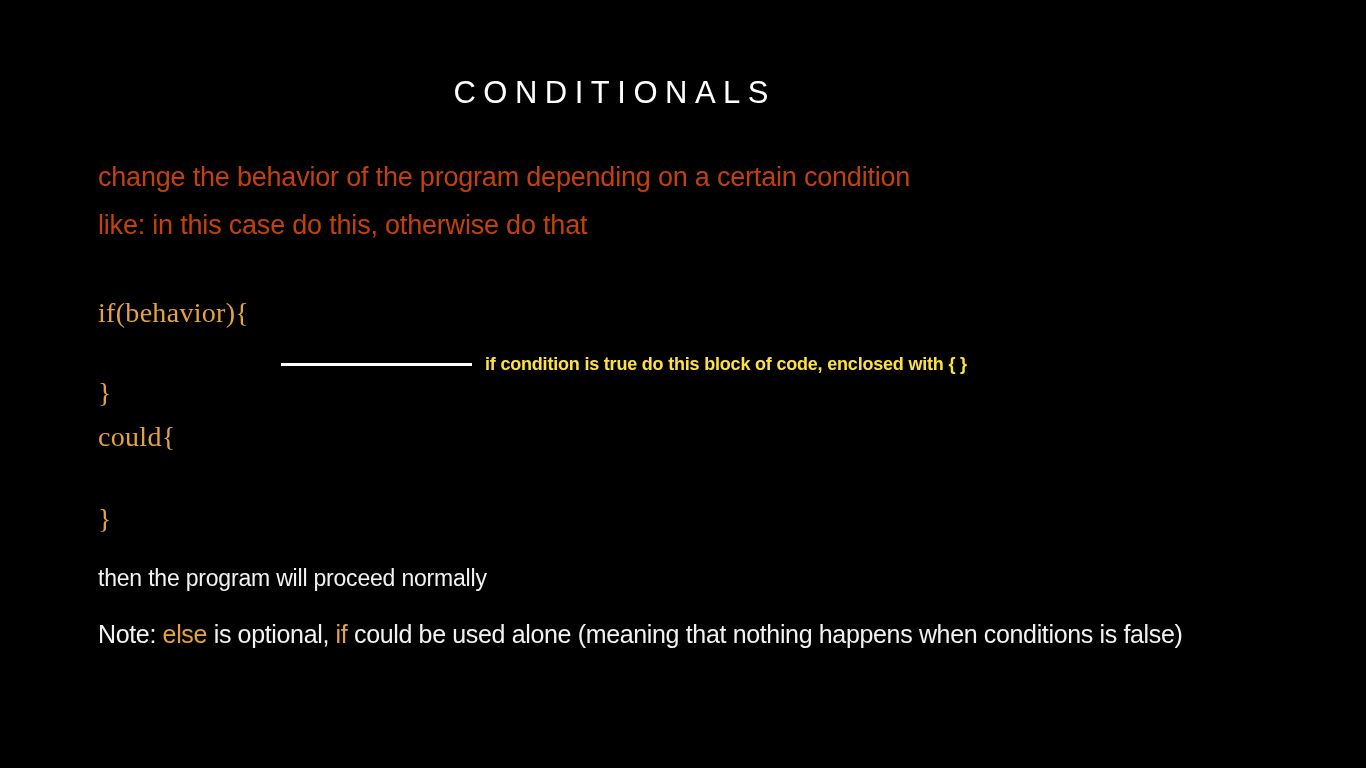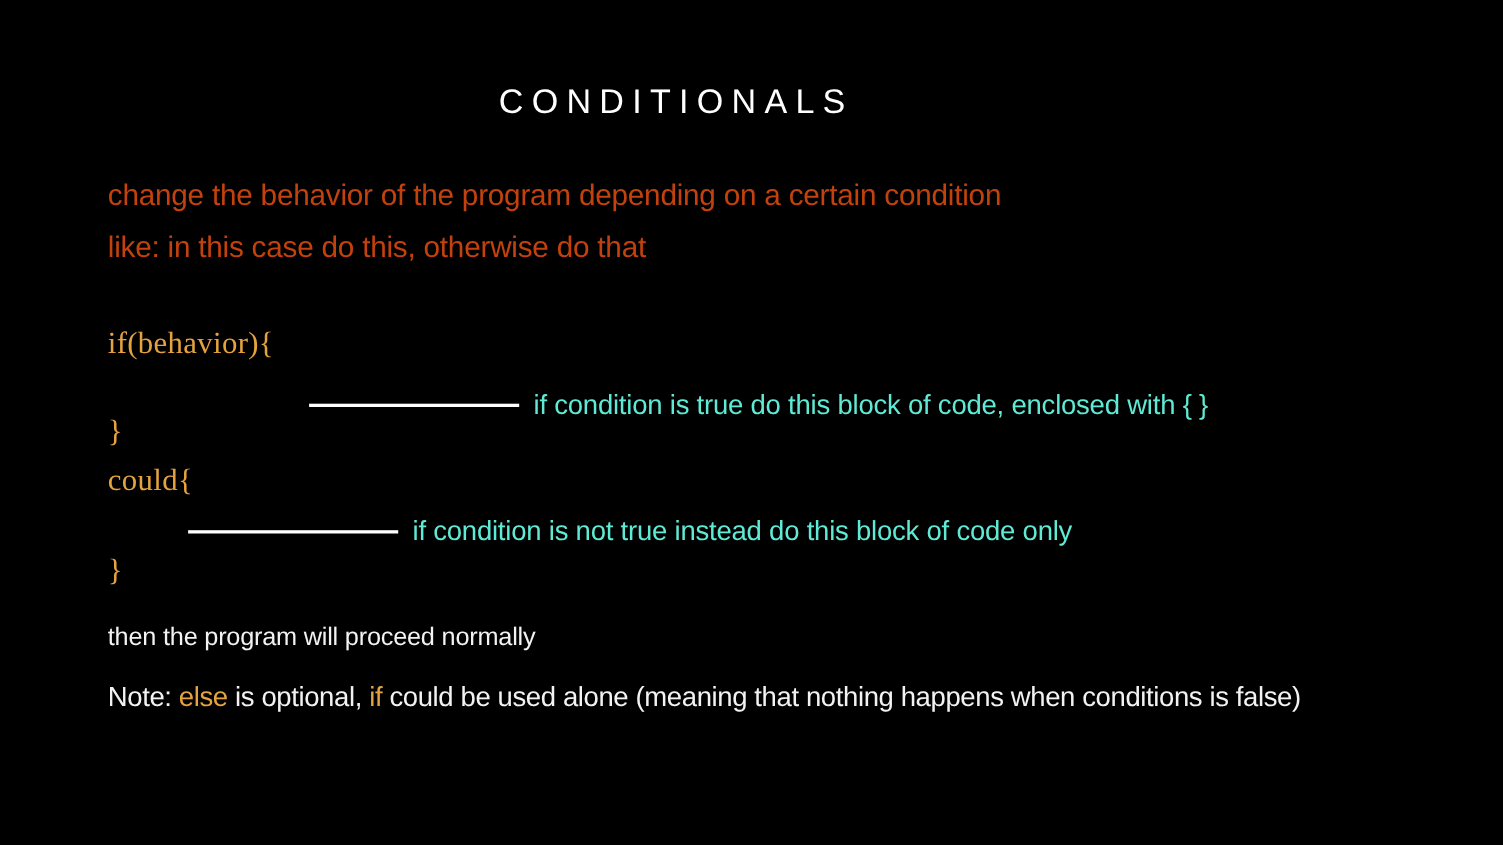--- a/index.html
+++ b/index.html
@@ -83,24 +83,24 @@
   }
 
   .annotation-rule {
     display: block;
     height: 3px;
     background: #ffffff;
     flex: none;
   }
 
   .annotation-text {
-    color: #5eead4;
+    color: #fde047;
     font-family: "Liberation Sans", sans-serif;
-    font-weight: 400;
-    font-size: 25px;
+    font-weight: 700;
+    font-size: 18px;
     line-height: 1.1;
     letter-spacing: -0.2px;
     white-space: nowrap;
   }
 
   #annotation-true  { left: 281px; top: 355px; }
   #annotation-true .annotation-rule  { width: 191px; }
   #annotation-true .annotation-text  { margin-left: 13px; }
 
   #annotation-false { left: 171px; top: 470px; }
@@ -153,24 +153,20 @@
 
   <div class="annotation-row" id="annotation-true">
     <span class="annotation-rule"></span>
     <span class="annotation-text">if condition is true do this block of code, enclosed with { }</span>
   </div>
 
   <div class="code-line" id="code-close1">}</div>
 
   <div class="code-line" id="code-else">could{</div>
 
-  <div class="annotation-row" id="annotation-false">
-    <span class="annotation-rule"></span>
-    <span class="annotation-text">if condition is not true instead do this block of code only</span>
-  </div>
 
   <div class="code-line" id="code-close2">}</div>
 
   <div id="closing-line">then the program will proceed normally</div>
 
   <div id="note-line">
     <span>Note: </span><span class="kw-amber">else</span><span> is optional, </span><span class="kw-amber">if</span><span> could be used alone (meaning that nothing happens when conditions is false)</span>
   </div>
 
 </div>

